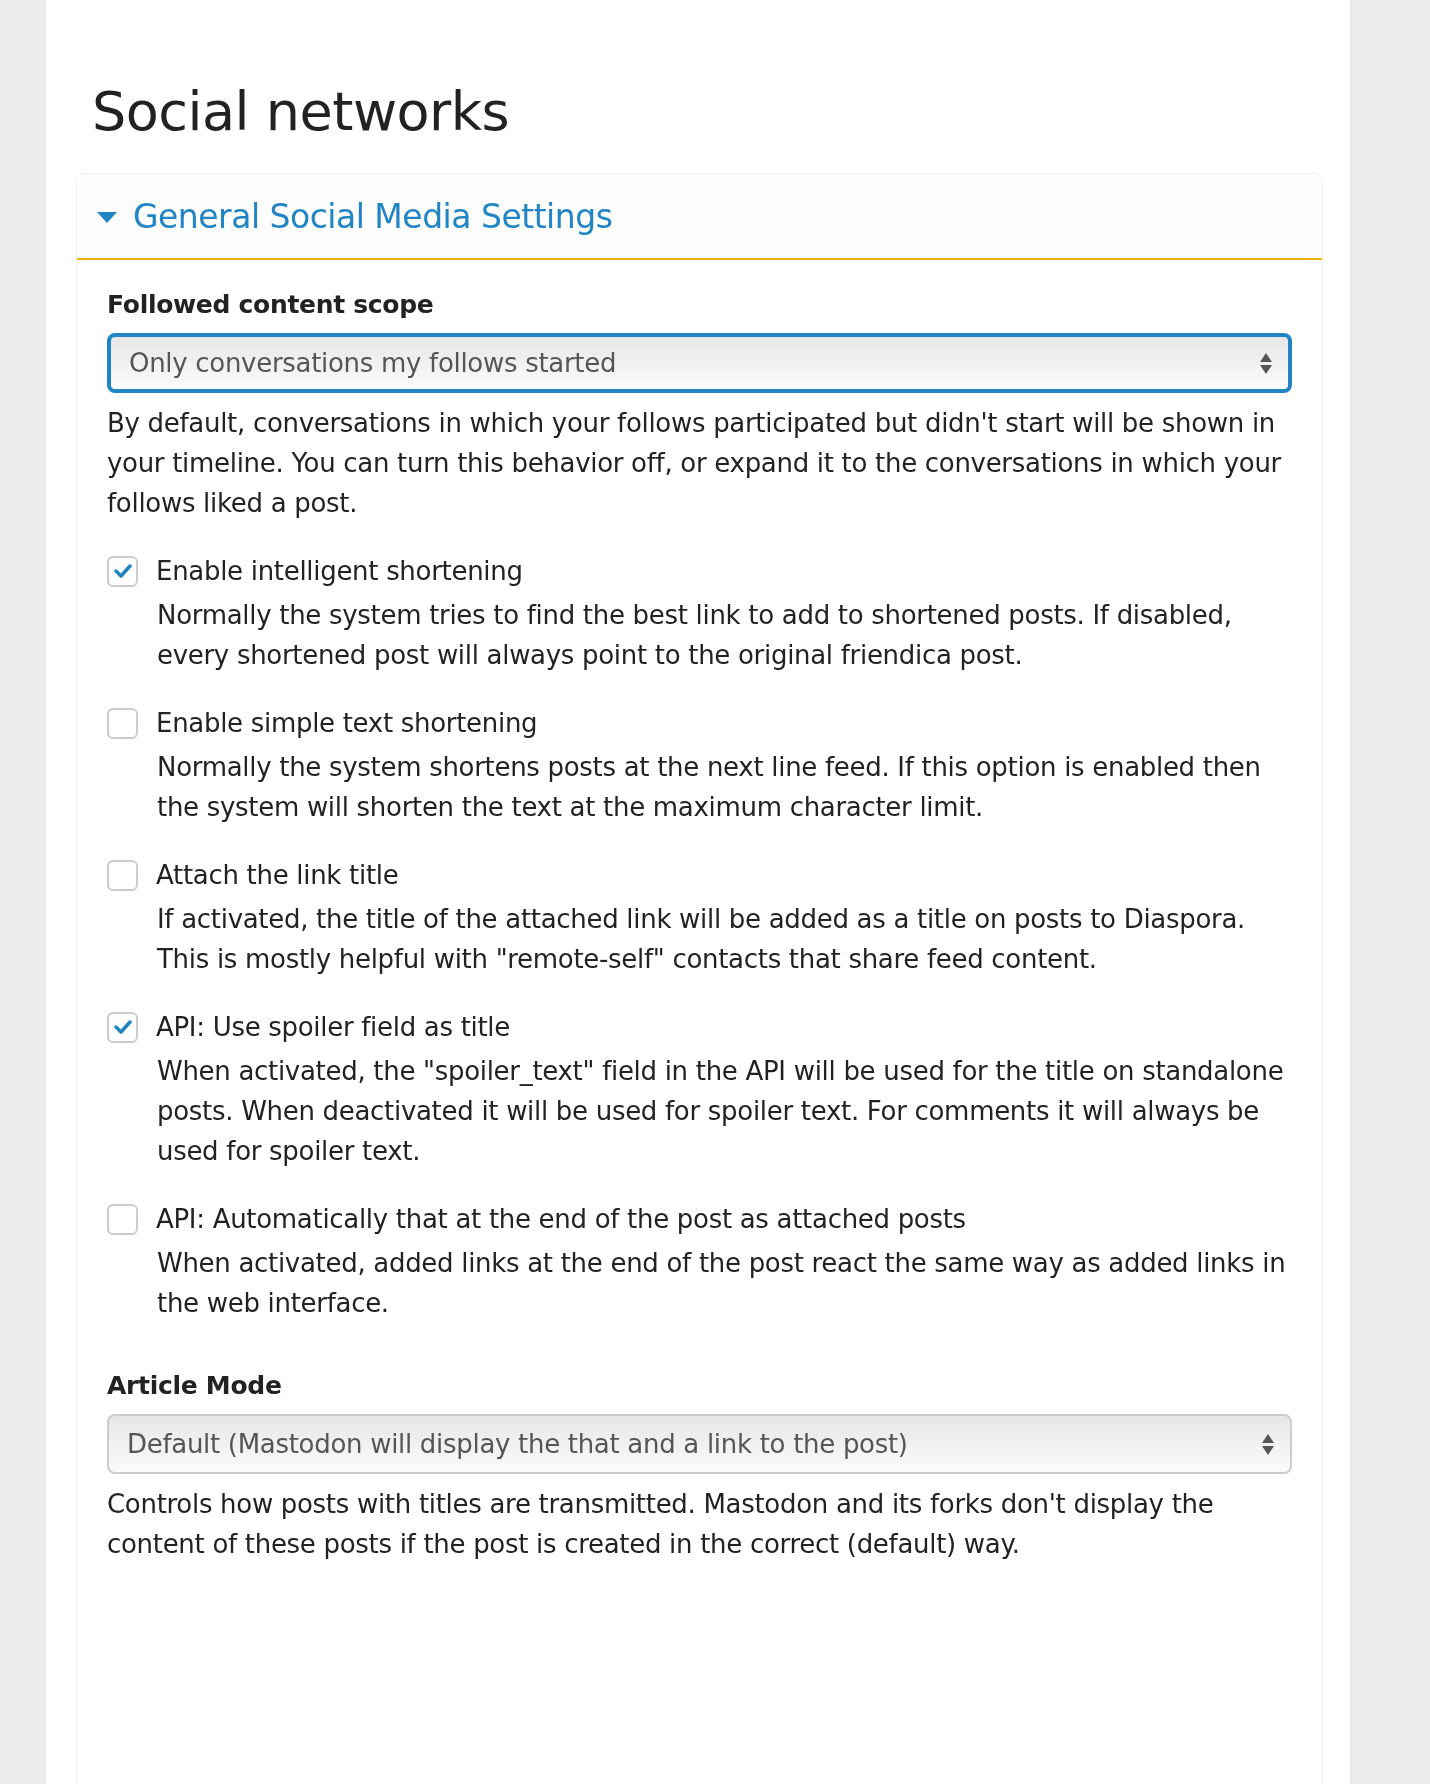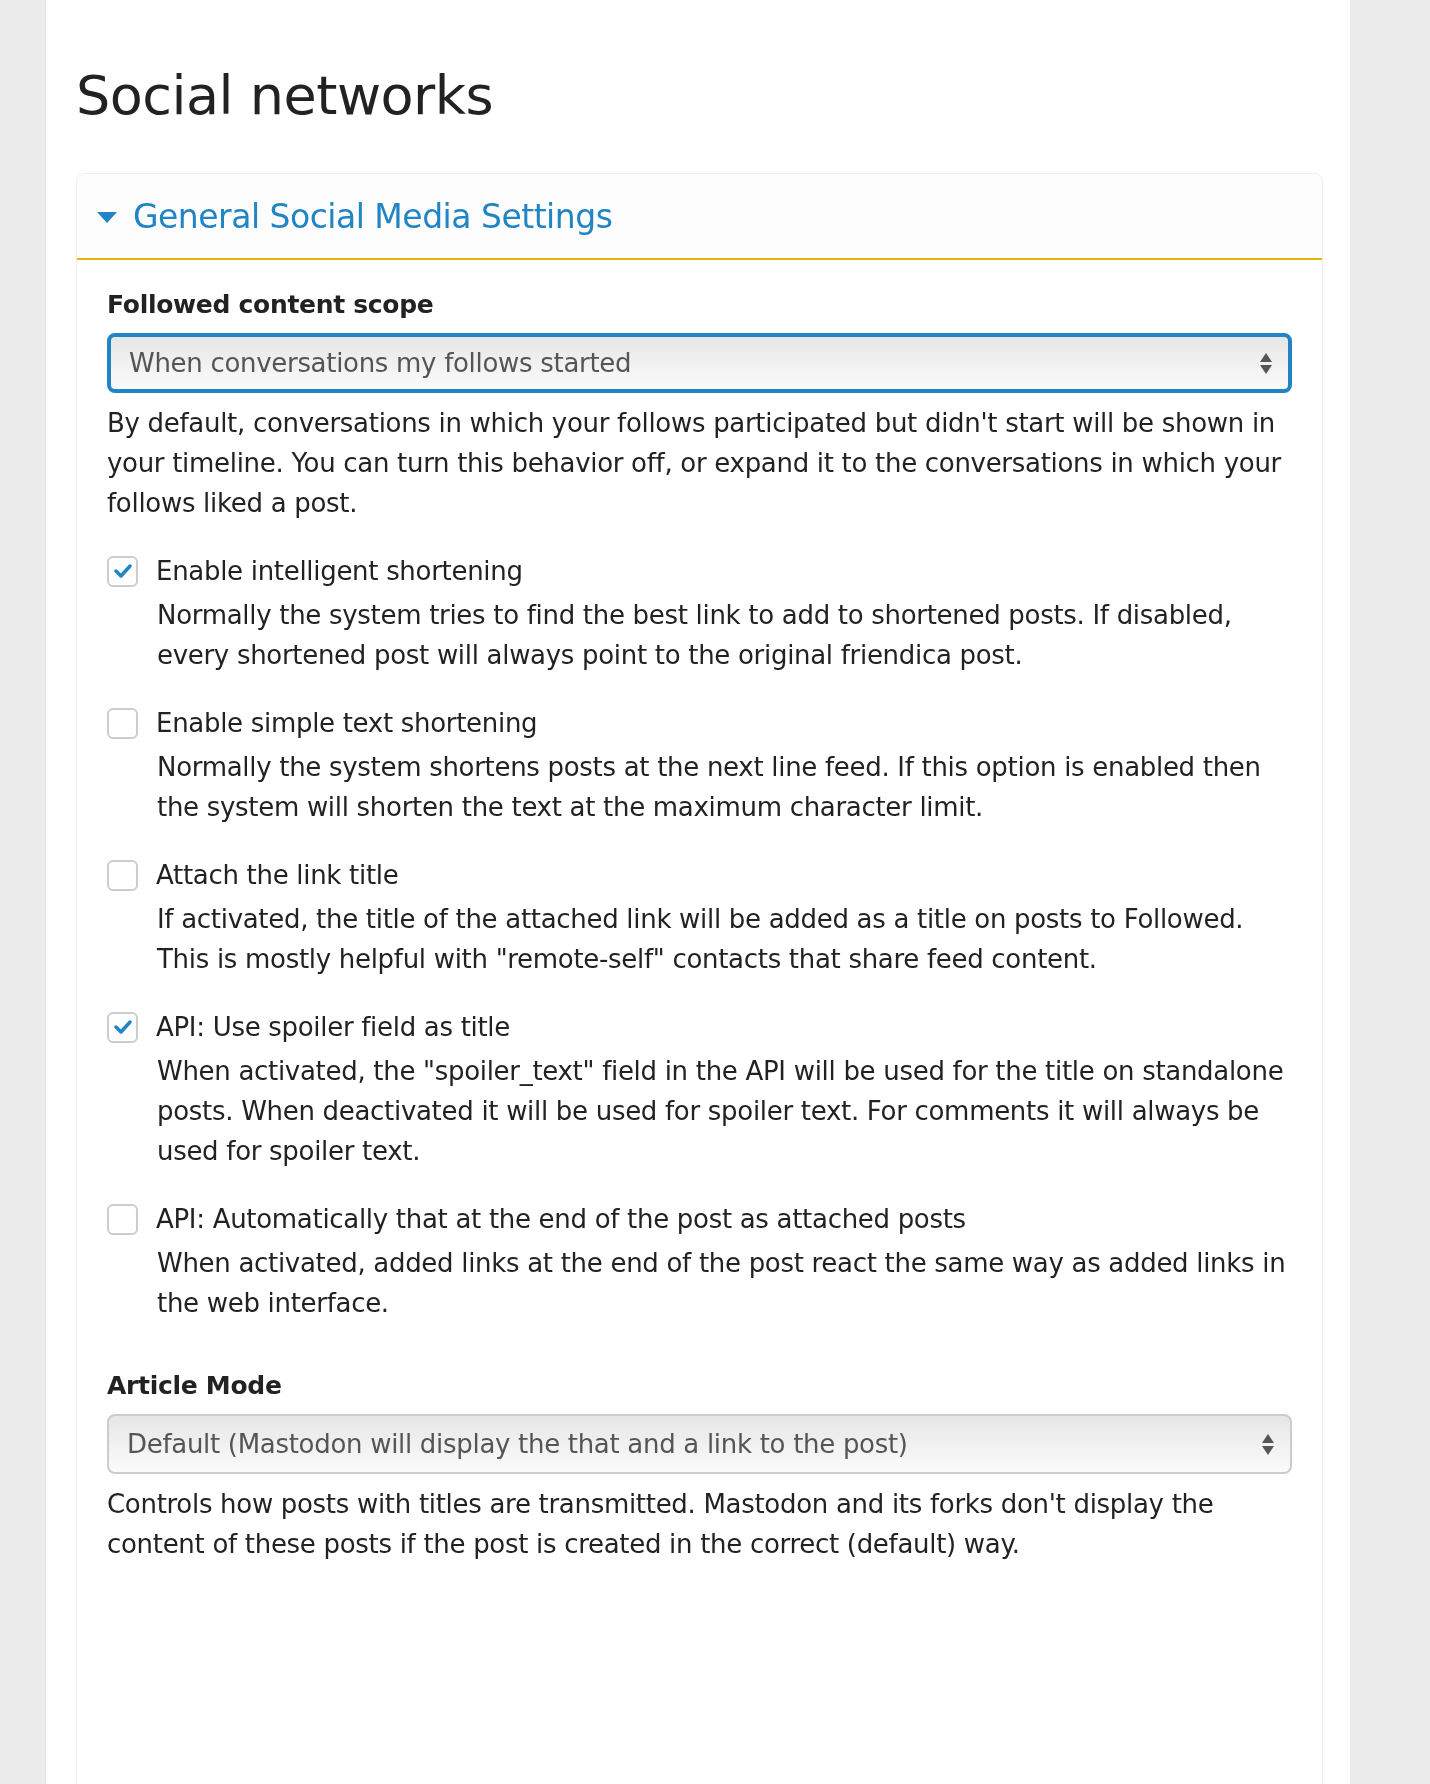--- a/index.html
+++ b/index.html
@@ -1,18 +1,18 @@
 <!DOCTYPE html>
 <html><head>
 <meta charset="utf-8">
 <style>
   html, body { margin:0; padding:0; }
   body { width:1430px; height:1784px; overflow:hidden; background:#ececec; font-family:"DejaVu Sans", sans-serif; color:#222; }
   .card { position:absolute; left:46px; top:-10px; width:1304px; height:1850px; background:#fff; border-radius:10px; box-shadow:0 0 2px rgba(0,0,0,0.08); }
-  .page-title { position:absolute; left:76px; top:64px; margin:0; font-size:54px; font-weight:normal; color:#222; letter-spacing:-0.5px; }
+  .page-title { position:absolute; left:76px; top:64px; margin:16px; font-size:54px; font-weight:normal; color:#222; letter-spacing:-0.5px; }
   .panel { position:absolute; left:76px; top:173px; width:1245px; height:1700px; border:1px solid #eee; border-radius:8px; background:#fff; }
   .panel-header { height:84px; border-bottom:2px solid #eab308; display:flex; align-items:center; padding-left:20px; background:#fdfdfd; border-radius:8px 8px 0 0; }
   .caret { width:0; height:0; border-left:10px solid transparent; border-right:10px solid transparent; border-top:11px solid #2185c5; margin-right:16px; margin-top:2px; }
   .panel-title { color:#2185c5; font-size:33px; letter-spacing:-0.5px; }
   .panel-body { padding:30px 30px 0 30px; }
   .field-label { font-weight:bold; font-size:25px; margin:0 0 14px 0; letter-spacing:-0.3px; }
   .select { height:60px; border-radius:8px; display:flex; align-items:center; justify-content:space-between; padding:0 16px 0 18px; background:linear-gradient(#e6e6e6,#fbfbfb); box-sizing:border-box; font-size:26px; color:#555; letter-spacing:-0.3px; }
   .select.focused { border:4px solid #2185c5; }
   .select.plain { border:2px solid #ccc; }
   .arrows { display:flex; flex-direction:column; align-items:center; gap:3px; }
@@ -34,21 +34,21 @@
 <h1 class="page-title">Social networks</h1>
 
 <div class="panel">
   <div class="panel-header">
     <span class="caret"></span>
     <span class="panel-title">General Social Media Settings</span>
   </div>
   <div class="panel-body">
     <div class="field-label">Followed content scope</div>
     <div class="select focused">
-      <span>When conversations my follows started</span>
+      <span>Only conversations my follows started</span>
       <span class="arrows">
           <span class="arr-up"></span>
           <span class="arr-dn"></span>
         </span>
     </div>
     <p class="help">By default, conversations in which your follows participated but didn't start will be shown in your timeline. You can turn this behavior off, or expand it to the conversations in which your follows liked a post.</p>
 
     <div id="options">
         <div class="check-row">
           <div class="check-line">
@@ -66,21 +66,21 @@
             <span class="checkbox"></span>
             <span class="check-label">Enable simple text shortening</span>
           </div>
           <div class="check-help">Normally the system shortens posts at the next line feed. If this option is enabled then the system will shorten the text at the maximum character limit.</div>
         </div>
         <div class="check-row">
           <div class="check-line">
             <span class="checkbox"></span>
             <span class="check-label">Attach the link title</span>
           </div>
-          <div class="check-help">If activated, the title of the attached link will be added as a title on posts to Followed. This is mostly helpful with "remote-self" contacts that share feed content.</div>
+          <div class="check-help">If activated, the title of the attached link will be added as a title on posts to Diaspora. This is mostly helpful with "remote-self" contacts that share feed content.</div>
         </div>
         <div class="check-row">
           <div class="check-line">
             <span class="checkbox">
               <svg viewBox="0 0 18 16">
                 <path d="M2 8 L7 13 L16 3" fill="none" stroke="#2185c5" stroke-width="3.5" stroke-linecap="round" stroke-linejoin="round"></path>
               </svg>
             </span>
             <span class="check-label">API: Use spoiler field as title</span>
           </div>

